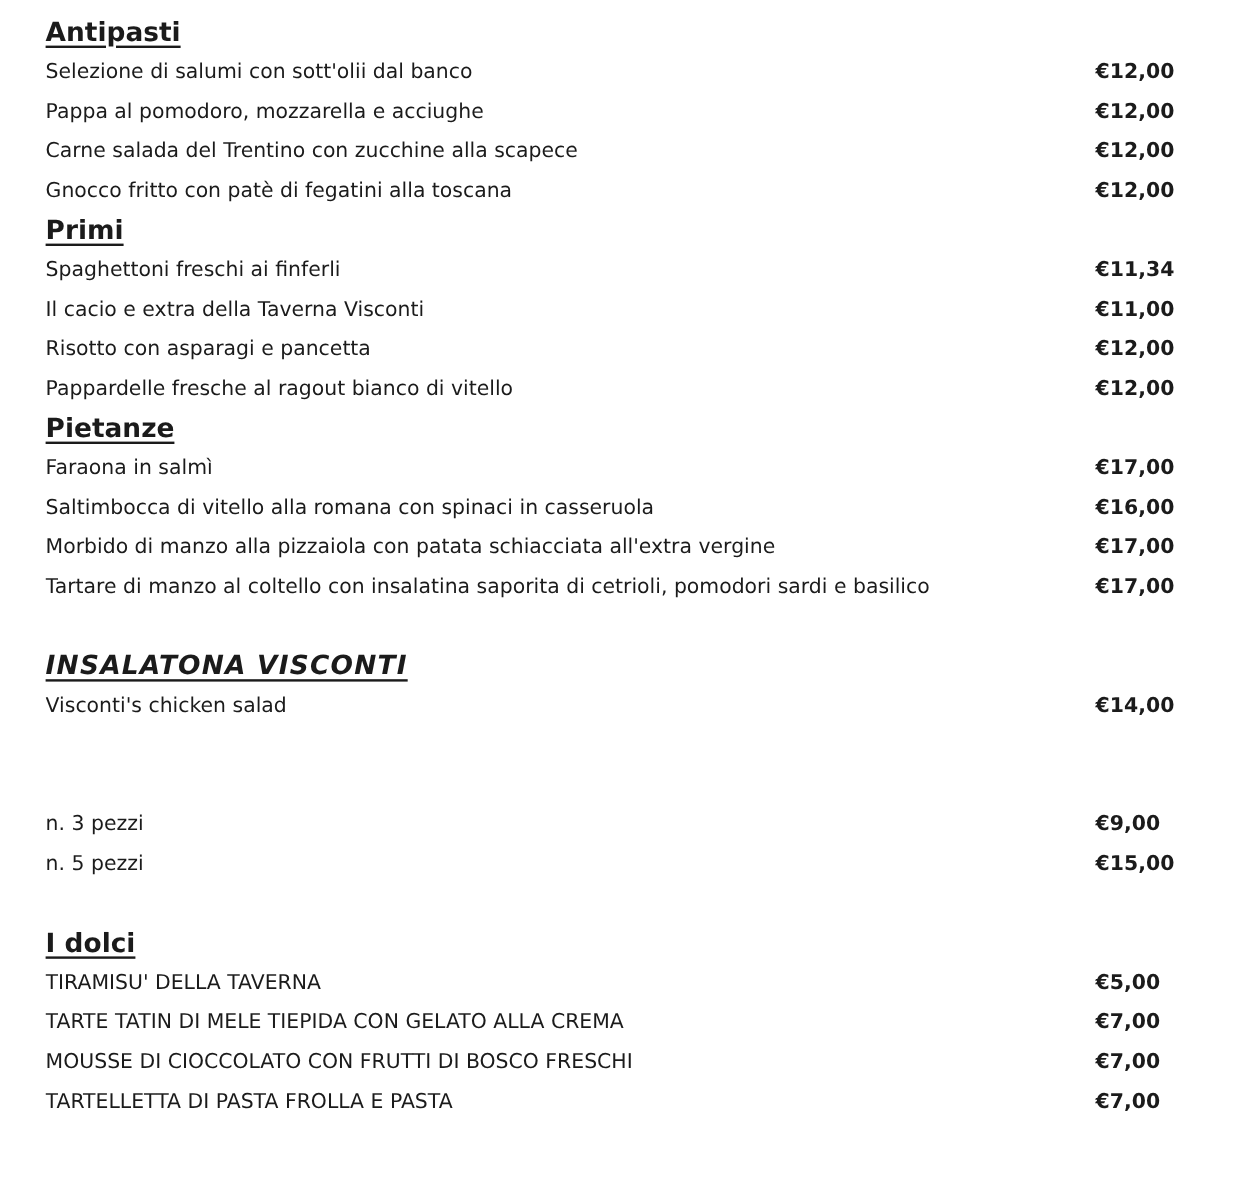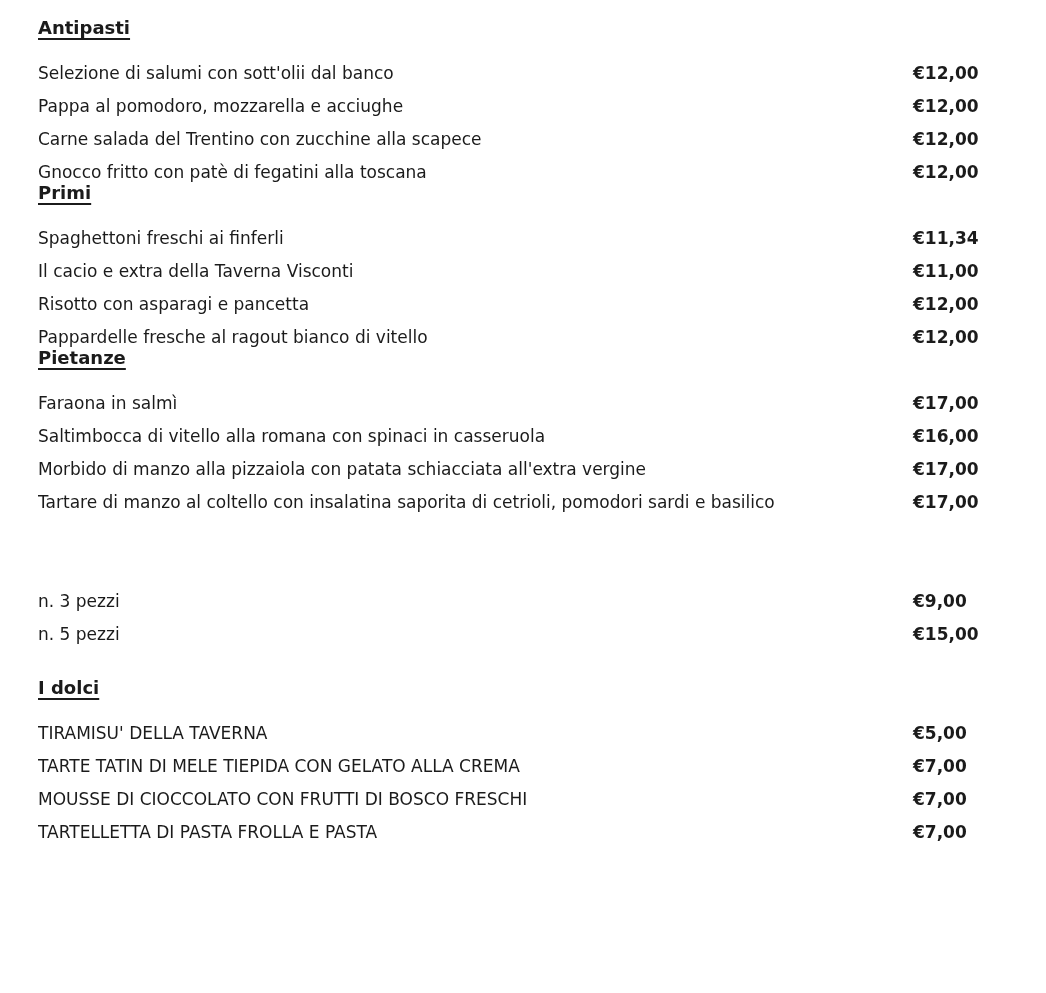--- a/index.html
+++ b/index.html
@@ -17,21 +17,21 @@
     font-size: 17px;
     color: #1b1b1b;
     overflow: hidden;
   }
   .menu-section { margin: 0; }
   .gap-1 { margin-top: 33px; }
   .gap-2 { margin-top: 66px; }
   .heading {
     height: 33px;
     line-height: 33px;
-    font-size: 18px;
+    font-size: 22px;
     font-weight: 600;
     margin: 0;
     text-decoration: underline;
     text-decoration-thickness: 2px;
     text-underline-offset: 4px;
     white-space: nowrap;
   }
   .heading.italic-caps {
     font-style: italic;
     letter-spacing: 1px;
@@ -40,21 +40,20 @@
     display: flex;
     align-items: baseline;
     height: 33px;
     line-height: 33px;
     white-space: nowrap;
   }
   .dish {
     flex: 1 1 auto;
     min-width: 0;
     overflow: hidden;
-    margin-top: 13px;
   }
   .price {
     flex: 0 0 auto;
     min-width: 78px;
     text-align: left;
     font-weight: 600;
     padding-left: 12px;
   }
 </style>
 </head>
@@ -115,20 +114,27 @@
     <div class="row">
       <span class="dish">Morbido di manzo alla pizzaiola con patata schiacciata all'extra vergine</span>
       <span class="price">€17,00</span>
     </div>
     <div class="row">
       <span class="dish">Tartare di manzo al coltello con insalatina saporita di cetrioli, pomodori sardi e basilico</span>
       <span class="price">€17,00</span>
     </div>
   </section>
 
+  <section class="menu-section gap-1">
+    <h2 class="heading italic-caps">INSALATONA VISCONTI</h2>
+    <div class="row">
+      <span class="dish">Visconti's chicken salad</span>
+      <span class="price">€14,00</span>
+    </div>
+  </section>
 
   <section class="menu-section gap-2">
     <div class="row">
       <span class="dish">n. 3 pezzi</span>
       <span class="price">€9,00</span>
     </div>
     <div class="row">
       <span class="dish">n. 5 pezzi</span>
       <span class="price">€15,00</span>
     </div>

